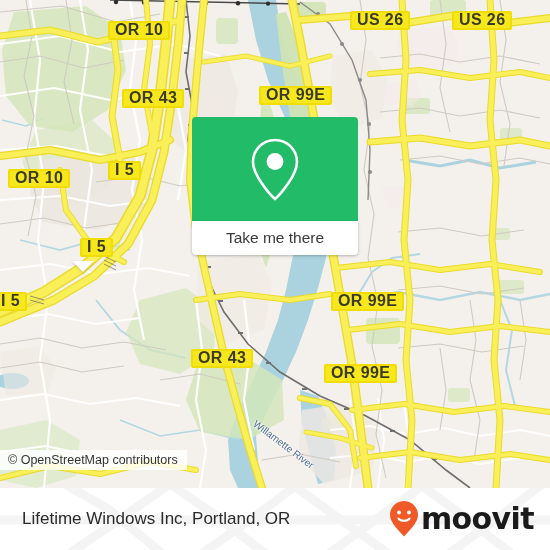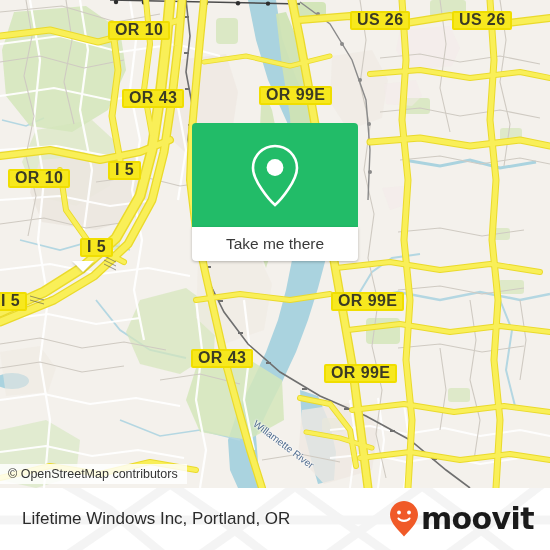--- a/index.html
+++ b/index.html
@@ -18,33 +18,33 @@
 
   
   .place{position:absolute;color:#3b3b3b;font-size:16px;font-weight:normal;white-space:nowrap;
          text-shadow:0 0 3px #fff,0 0 3px #fff,0 0 3px #fff,1px 1px 2px #fff,-1px -1px 2px #fff;
          font-family:"Liberation Sans",sans-serif;}
   .river-label{position:absolute;color:#4f6c8f;font-size:10px;white-space:nowrap;
         text-shadow:0 0 2px #fff,0 0 2px #fff,0 0 3px #fff;
         font-family:"Liberation Sans",sans-serif;}
 
   
-  .popup{position:absolute;left:192px;top:123px;width:166px;}
+  .popup{position:absolute;left:192px;top:117px;width:166px;}
   .popup-top{height:104px;background:#22bc68;border-radius:4px 4px 0 0;
              display:flex;align-items:center;justify-content:center;}
   .popup-bottom{height:34px;background:#ffffff;border-radius:0 0 4px 4px;
                 display:flex;align-items:center;justify-content:center;
                 box-shadow:0 1px 3px rgba(0,0,0,.26);}
   .popup-label{color:#3a3a3a;font-size:15.5px;font-family:"Liberation Sans",sans-serif;}
   .popup-tail{position:absolute;left:72px;top:261px;width:0;height:0;
               border-left:11px solid transparent;border-right:11px solid transparent;
               border-top:11px solid #ffffff;filter:drop-shadow(0 1px 1px rgba(0,0,0,.18));}
 
   
-  .attrib{position:absolute;left:0;bottom:4px;background:rgba(255,255,255,.82);
+  .attrib{position:absolute;left:0;bottom:18px;background:rgba(255,255,255,.82);
           padding:3px 9px 3px 8px;font-size:12.5px;color:#333;
           font-family:"Liberation Sans",sans-serif;white-space:nowrap;}
 
   
   .footer{position:absolute;left:0;top:488px;width:550px;height:62px;background:#fff;overflow:hidden;}
   .footer-ghost{position:absolute;left:0;top:-488px;opacity:.10;}
   .footer-inner{position:absolute;left:0;top:0;width:550px;height:62px;
                 display:flex;align-items:center;justify-content:space-between;
                 padding:0 16px 0 22px;box-sizing:border-box;}
   .footer-title{color:#2b2b2b;font-size:17px;white-space:nowrap;font-family:"Liberation Sans",sans-serif;}

